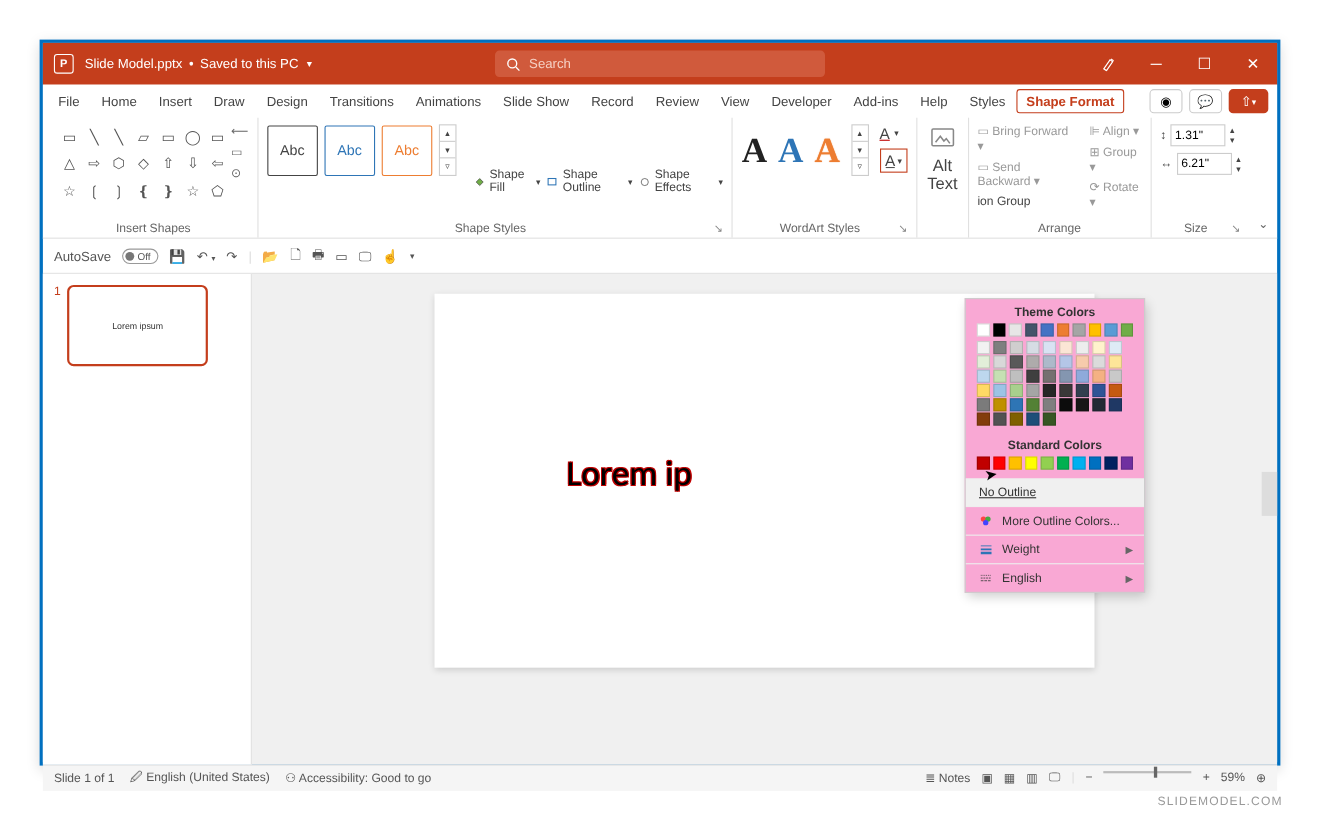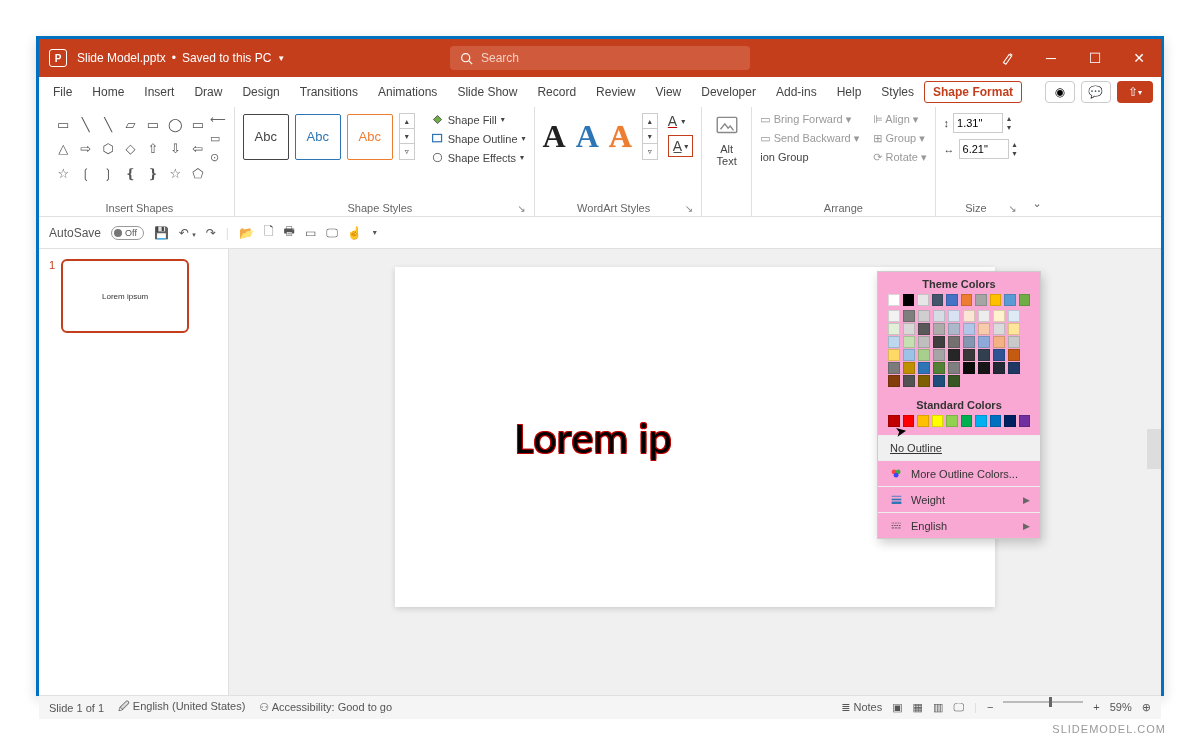--- a/index.html
+++ b/index.html
@@ -24,48 +24,48 @@
 .group-label { text-align: center; color: #666; font-size: 11px; padding-top: 2px; white-space: nowrap; }
 .shapes-gallery { width: 155px; height: 72px; display: grid; grid-template-columns: repeat(7, 1fr); grid-template-rows: repeat(3, 1fr); gap: 2px; font-size: 13px; color: #555; align-items: center; justify-items: center; }
 .shapes-extra { display: inline-flex; flex-direction: column; gap: 6px; margin-left: 2px; font-size: 11px; color: #666; }
 .style-gallery { display: flex; gap: 6px; align-items: center; }
 .style-box { width: 46px; height: 46px; border: 1px solid #444; border-radius: 2px; display: flex; align-items: center; justify-content: center; font-size: 13px; }
 .style-box.blue { border-color: #2e75b6; color: #2e75b6; }
 .style-box.orange { border-color: #ed7d31; color: #ed7d31; }
 .gallery-nav { display: flex; flex-direction: column; border: 1px solid #ccc; }
 .gallery-nav span { width: 14px; height: 15px; display: flex; align-items: center; justify-content: center; font-size: 8px; border-bottom: 1px solid #ccc; }
 .gallery-nav span:last-child { border-bottom: none; }
-.shapefill-col { display: flex; flex-direction: column; gap: 6px; padding-left: 8px; font-size: 11px; }
+.shapefill-col { display: flex; flex-direction: row; gap: 6px; padding-left: 8px; font-size: 11px; margin-top: 40px; }
 .shapefill-col > div { display: flex; align-items: center; gap: 4px; }
 .wa-gallery { display: flex; gap: 10px; align-items: center; }
 .wa-A { font-size: 32px; font-family: Georgia, serif; font-weight: bold; }
 .wa-1 { color: #222; }
 .wa-2 { color: #2e75b6; }
 .wa-3 { color: #ed7d31; text-shadow: 0 0 1px #ed7d31; }
 .wa-side { display: flex; flex-direction: column; gap: 6px; margin-left: 6px; font-size: 11px; }
 .wa-row { display: flex; align-items: center; gap: 4px; }
 .outline-btn { border: 1.5px solid #c43e1c; padding: 2px 4px; display: inline-flex; align-items: center; gap: 2px; }
-.alt { display: flex; flex-direction: column; align-items: center; gap: 4px; font-size: 11px; }
+.alt { display: flex; flex-direction: column; align-items: center; gap: 4px; font-size: 15px; }
 .arrange-col { display: flex; flex-direction: column; gap: 6px; font-size: 11px; color: #999; }
 .arrange-col .en { color: #444; }
 .size-col { display: flex; flex-direction: column; gap: 6px; }
 .size-input { display: flex; align-items: center; gap: 4px; }
 .size-input input { width: 50px; height: 20px; font-size: 11px; border: 1px solid #ccc; padding: 0 3px; }
 .dialog { font-size: 10px; color: #888; align-self: flex-end; }
 .qat { height: 32px; display: flex; align-items: center; gap: 10px; padding-left: 10px; font-size: 12px; color: #555; border-bottom: 1px solid #e0e0e0; }
 .qat .toggle { border: 1px solid #999; border-radius: 999px; padding: 0 6px 0 2px; font-size: 9px; display: flex; align-items: center; gap: 3px; height: 14px; }
 .qat .toggle .dot { width: 8px; height: 8px; background: #777; border-radius: 50%; }
 .workspace { display: flex; height: 446px; background: #f0f0f0; }
 .thumbs { width: 190px; background: #fff; border-right: 1px solid #e0e0e0; padding: 10px; }
 .thumb-wrap { display: flex; gap: 6px; }
 .thumb-num { font-size: 11px; color: #c43e1c; }
 .thumb { width: 128px; height: 74px; border: 2px solid #c43e1c; border-radius: 6px; background: #fff; display: flex; align-items: center; justify-content: center; font-size: 8px; color: #333; }
 .canvas-area { flex: 1; display: flex; align-items: flex-start; justify-content: center; padding-top: 12px; position: relative; }
 .slide { width: 600px; height: 340px; background: #fff; box-shadow: 0 2px 6px rgba(0,0,0,0.15); position: relative; margin-top: 6px; }
-.lorem { position: absolute; left: 120px; top: 144px; font-size: 44px; font-family: Calibri, sans-serif; color: #000; text-shadow: -1px -1px 0 #c00000, 1px -1px 0 #c00000, -1px 1px 0 #c00000, 1px 1px 0 #c00000; }
+.lorem { position: absolute; left: 120px; top: 144px; font-size: 32px; font-family: Calibri, sans-serif; color: #000; text-shadow: -1px -1px 0 #c00000, 1px -1px 0 #c00000, -1px 1px 0 #c00000, 1px 1px 0 #c00000; }
 .dropdown { position: absolute; left: 648px; top: 22px; width: 164px; background: #f9a8d4; border: 1px solid #ccc; box-shadow: 2px 4px 10px rgba(0,0,0,0.2); font-size: 11px; color: #333; z-index: 10; }
 .dd-title { font-weight: 600; text-align: center; padding: 6px 0 4px 0; }
 .swatch-row { display: flex; gap: 3px; padding: 0 10px; }
 .swatch-row.grid { flex-wrap: wrap; row-gap: 1px; column-gap: 3px; padding-bottom: 6px; }
 .sw { width: 12px; height: 12px; border: 1px solid rgba(0,0,0,0.15); }
 .dd-item { padding: 6px 12px; display: flex; align-items: center; gap: 8px; border-top: 1px solid #eee; position: relative; }
 .dd-item.hover { background: #f0f0f0; text-align: right; }
 .dd-arrow { position: absolute; right: 10px; font-size: 9px; color: #666; }
 .statusbar { height: 24px; background: #f5f5f5; border-top: 1px solid #e0e0e0; display: flex; align-items: center; font-size: 11px; color: #555; padding: 0 10px; gap: 14px; }
 .statusbar .right { margin-left: auto; display: flex; gap: 10px; }

